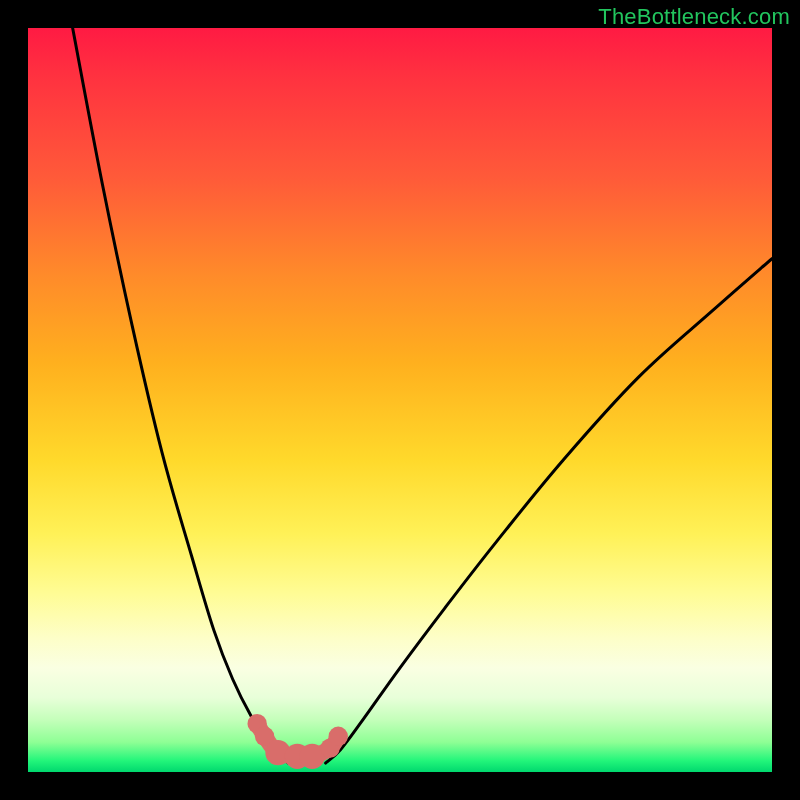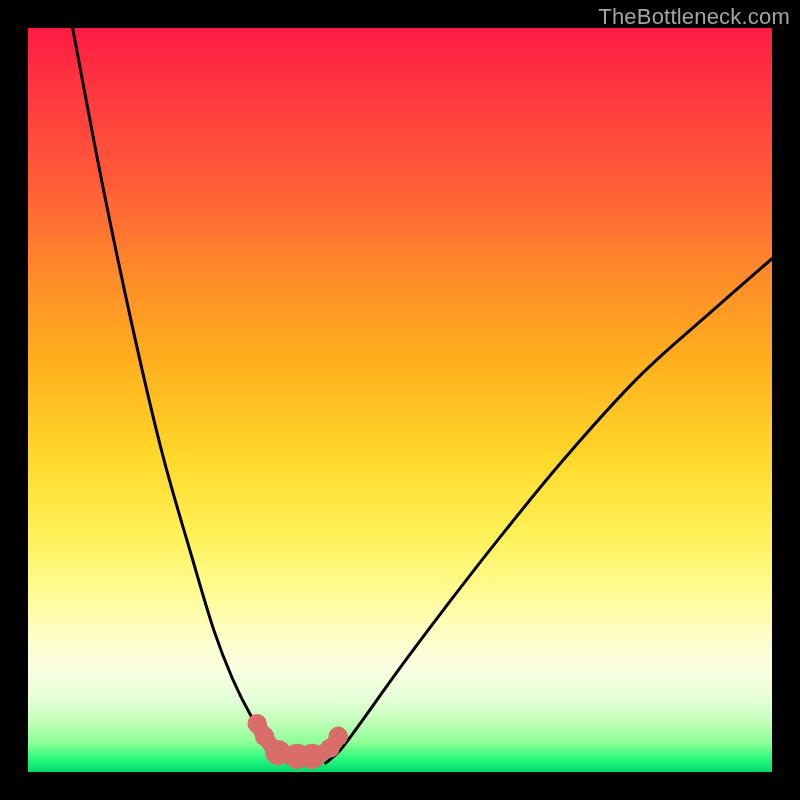--- a/index.html
+++ b/index.html
@@ -40,21 +40,21 @@
       #c4ffba 93%,
       #8eff95 96%,
       #22f57a 98.5%,
       #00d86e 100%
     );
   }
   .watermark {
     position: absolute;
     top: 4px;
     right: 10px;
-    color: #a3a3a3;
+    color: #22c55e;
     font-size: 22px;
     letter-spacing: 0.2px;
     user-select: none;
   }
   svg.curves {
     position: absolute;
     top: 0;
     left: 0;
     width: 744px;
     height: 744px;

